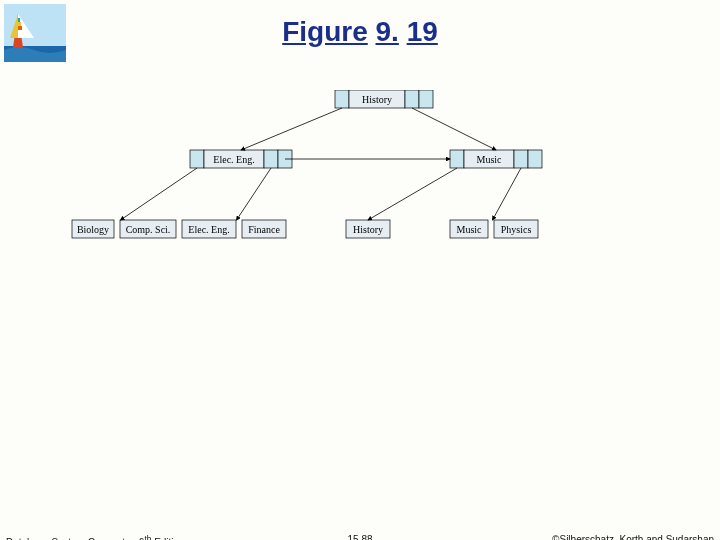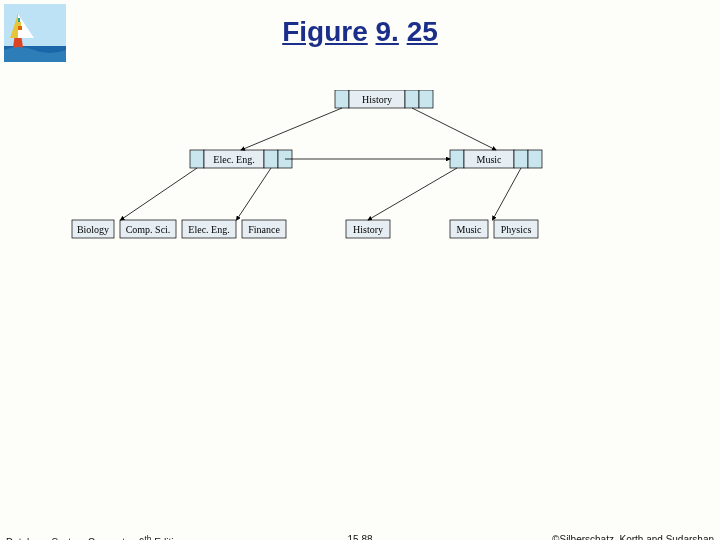--- a/index.html
+++ b/index.html
@@ -29,21 +29,21 @@
     <rect x="14" y="18" width="3" height="4" fill="#e5c63a"></rect>
     <rect x="14" y="22" width="4" height="4" fill="#d60"></rect>
     <path d="M0 46 Q15 40 30 46 T62 46 V58 H0 Z" fill="#2d7db8"></path>
   </svg>
 
   <div class="title">
     <span class="u">Figure</span>
     <span> </span>
     <span class="u">9.</span>
     <span> </span>
-    <span class="u">25</span>
+    <span class="u">19</span>
   </div>
 
   <svg class="dg" viewBox="0 0 640 180" id="dgsvg">
       <defs>
         <marker id="ah" markerWidth="6" markerHeight="6" refX="5" refY="3" orient="auto">
           <path d="M0,0 L6,3 L0,6 Z" fill="#000"></path>
         </marker>
       </defs>
       <rect x="265" y="0" width="14" height="18" fill="#c9e6ef" stroke="#000" stroke-width="0.7"></rect>
       <rect x="279" y="0" width="56" height="18" fill="#e6eef4" stroke="#000" stroke-width="0.7"></rect>

